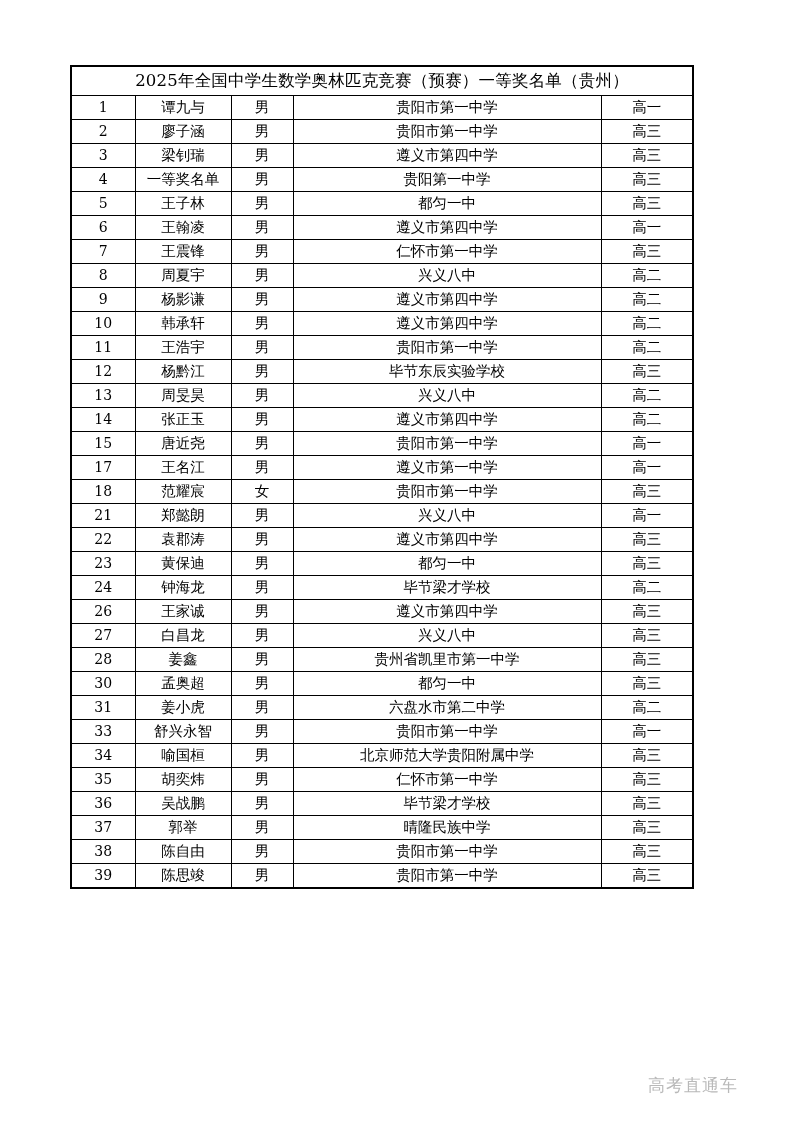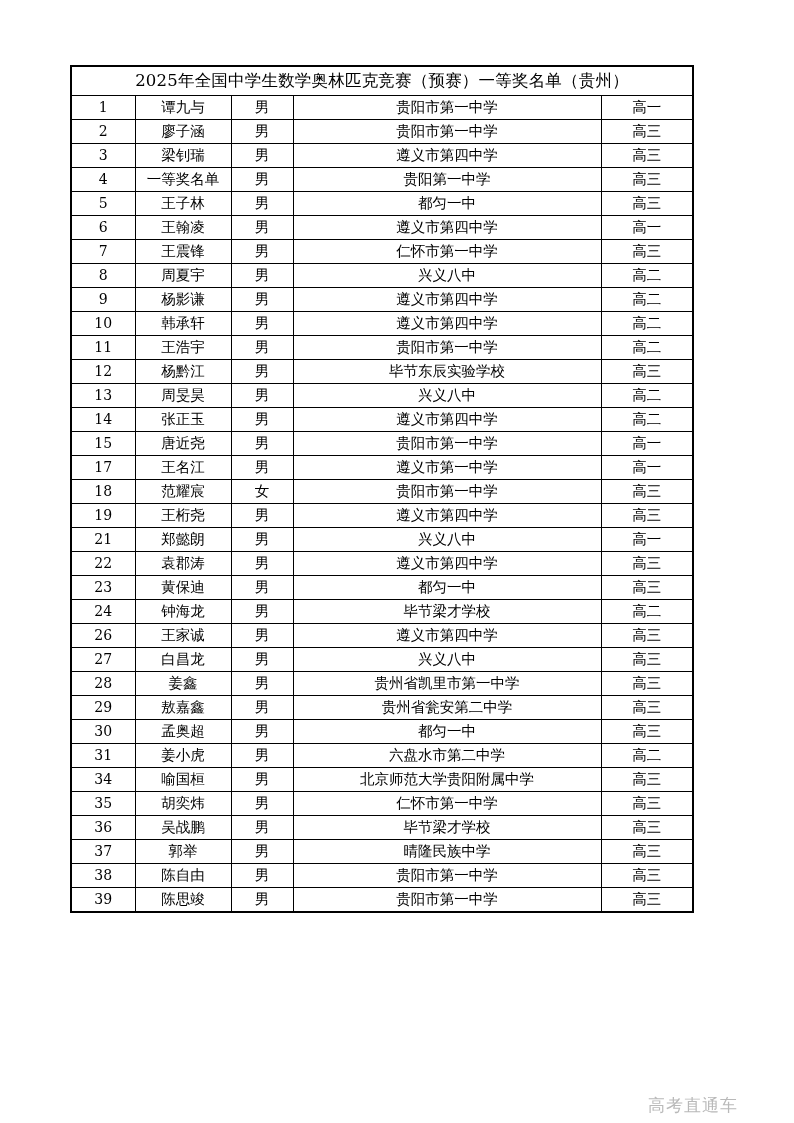--- a/index.html
+++ b/index.html
@@ -74,21 +74,20 @@
 
   #watermark {
     position: absolute;
     left: 648px;
     top: 1074px;
     font-size: 17px;
     color: #b9b9b9;
     letter-spacing: 1px;
     font-family: "DejaVu Sans", "Liberation Sans", sans-serif;
     white-space: nowrap;
-    margin-top: 20px;
   }
 </style>
 </head>
 <body>
 
 <div id="page">
 
   <table id="award-table">
     <colgroup>
       <col class="col-idx">
@@ -216,27 +215,20 @@
           <td class="col-grade">高一</td>
         </tr>
         <tr>
           <td class="col-idx">18</td>
           <td class="col-name">范耀宸</td>
           <td class="col-sex">女</td>
           <td class="col-school">贵阳市第一中学</td>
           <td class="col-grade">高三</td>
         </tr>
         <tr>
-          <td class="col-idx">19</td>
-          <td class="col-name">王桁尧</td>
-          <td class="col-sex">男</td>
-          <td class="col-school">遵义市第四中学</td>
-          <td class="col-grade">高三</td>
-        </tr>
-        <tr>
           <td class="col-idx">21</td>
           <td class="col-name">郑懿朗</td>
           <td class="col-sex">男</td>
           <td class="col-school">兴义八中</td>
           <td class="col-grade">高一</td>
         </tr>
         <tr>
           <td class="col-idx">22</td>
           <td class="col-name">袁郡涛</td>
           <td class="col-sex">男</td>
@@ -272,41 +264,41 @@
           <td class="col-grade">高三</td>
         </tr>
         <tr>
           <td class="col-idx">28</td>
           <td class="col-name">姜鑫</td>
           <td class="col-sex">男</td>
           <td class="col-school">贵州省凯里市第一中学</td>
           <td class="col-grade">高三</td>
         </tr>
         <tr>
-          <td class="col-idx">29</td>
-          <td class="col-name">敖嘉鑫</td>
-          <td class="col-sex">男</td>
-          <td class="col-school">贵州省瓮安第二中学</td>
-          <td class="col-grade">高三</td>
-        </tr>
-        <tr>
           <td class="col-idx">30</td>
           <td class="col-name">孟奥超</td>
           <td class="col-sex">男</td>
           <td class="col-school">都匀一中</td>
           <td class="col-grade">高三</td>
         </tr>
         <tr>
           <td class="col-idx">31</td>
           <td class="col-name">姜小虎</td>
           <td class="col-sex">男</td>
           <td class="col-school">六盘水市第二中学</td>
           <td class="col-grade">高二</td>
         </tr>
         <tr>
+          <td class="col-idx">33</td>
+          <td class="col-name">舒兴永智</td>
+          <td class="col-sex">男</td>
+          <td class="col-school">贵阳市第一中学</td>
+          <td class="col-grade">高一</td>
+        </tr>
+        <tr>
           <td class="col-idx">34</td>
           <td class="col-name">喻国桓</td>
           <td class="col-sex">男</td>
           <td class="col-school">北京师范大学贵阳附属中学</td>
           <td class="col-grade">高三</td>
         </tr>
         <tr>
           <td class="col-idx">35</td>
           <td class="col-name">胡奕炜</td>
           <td class="col-sex">男</td>

